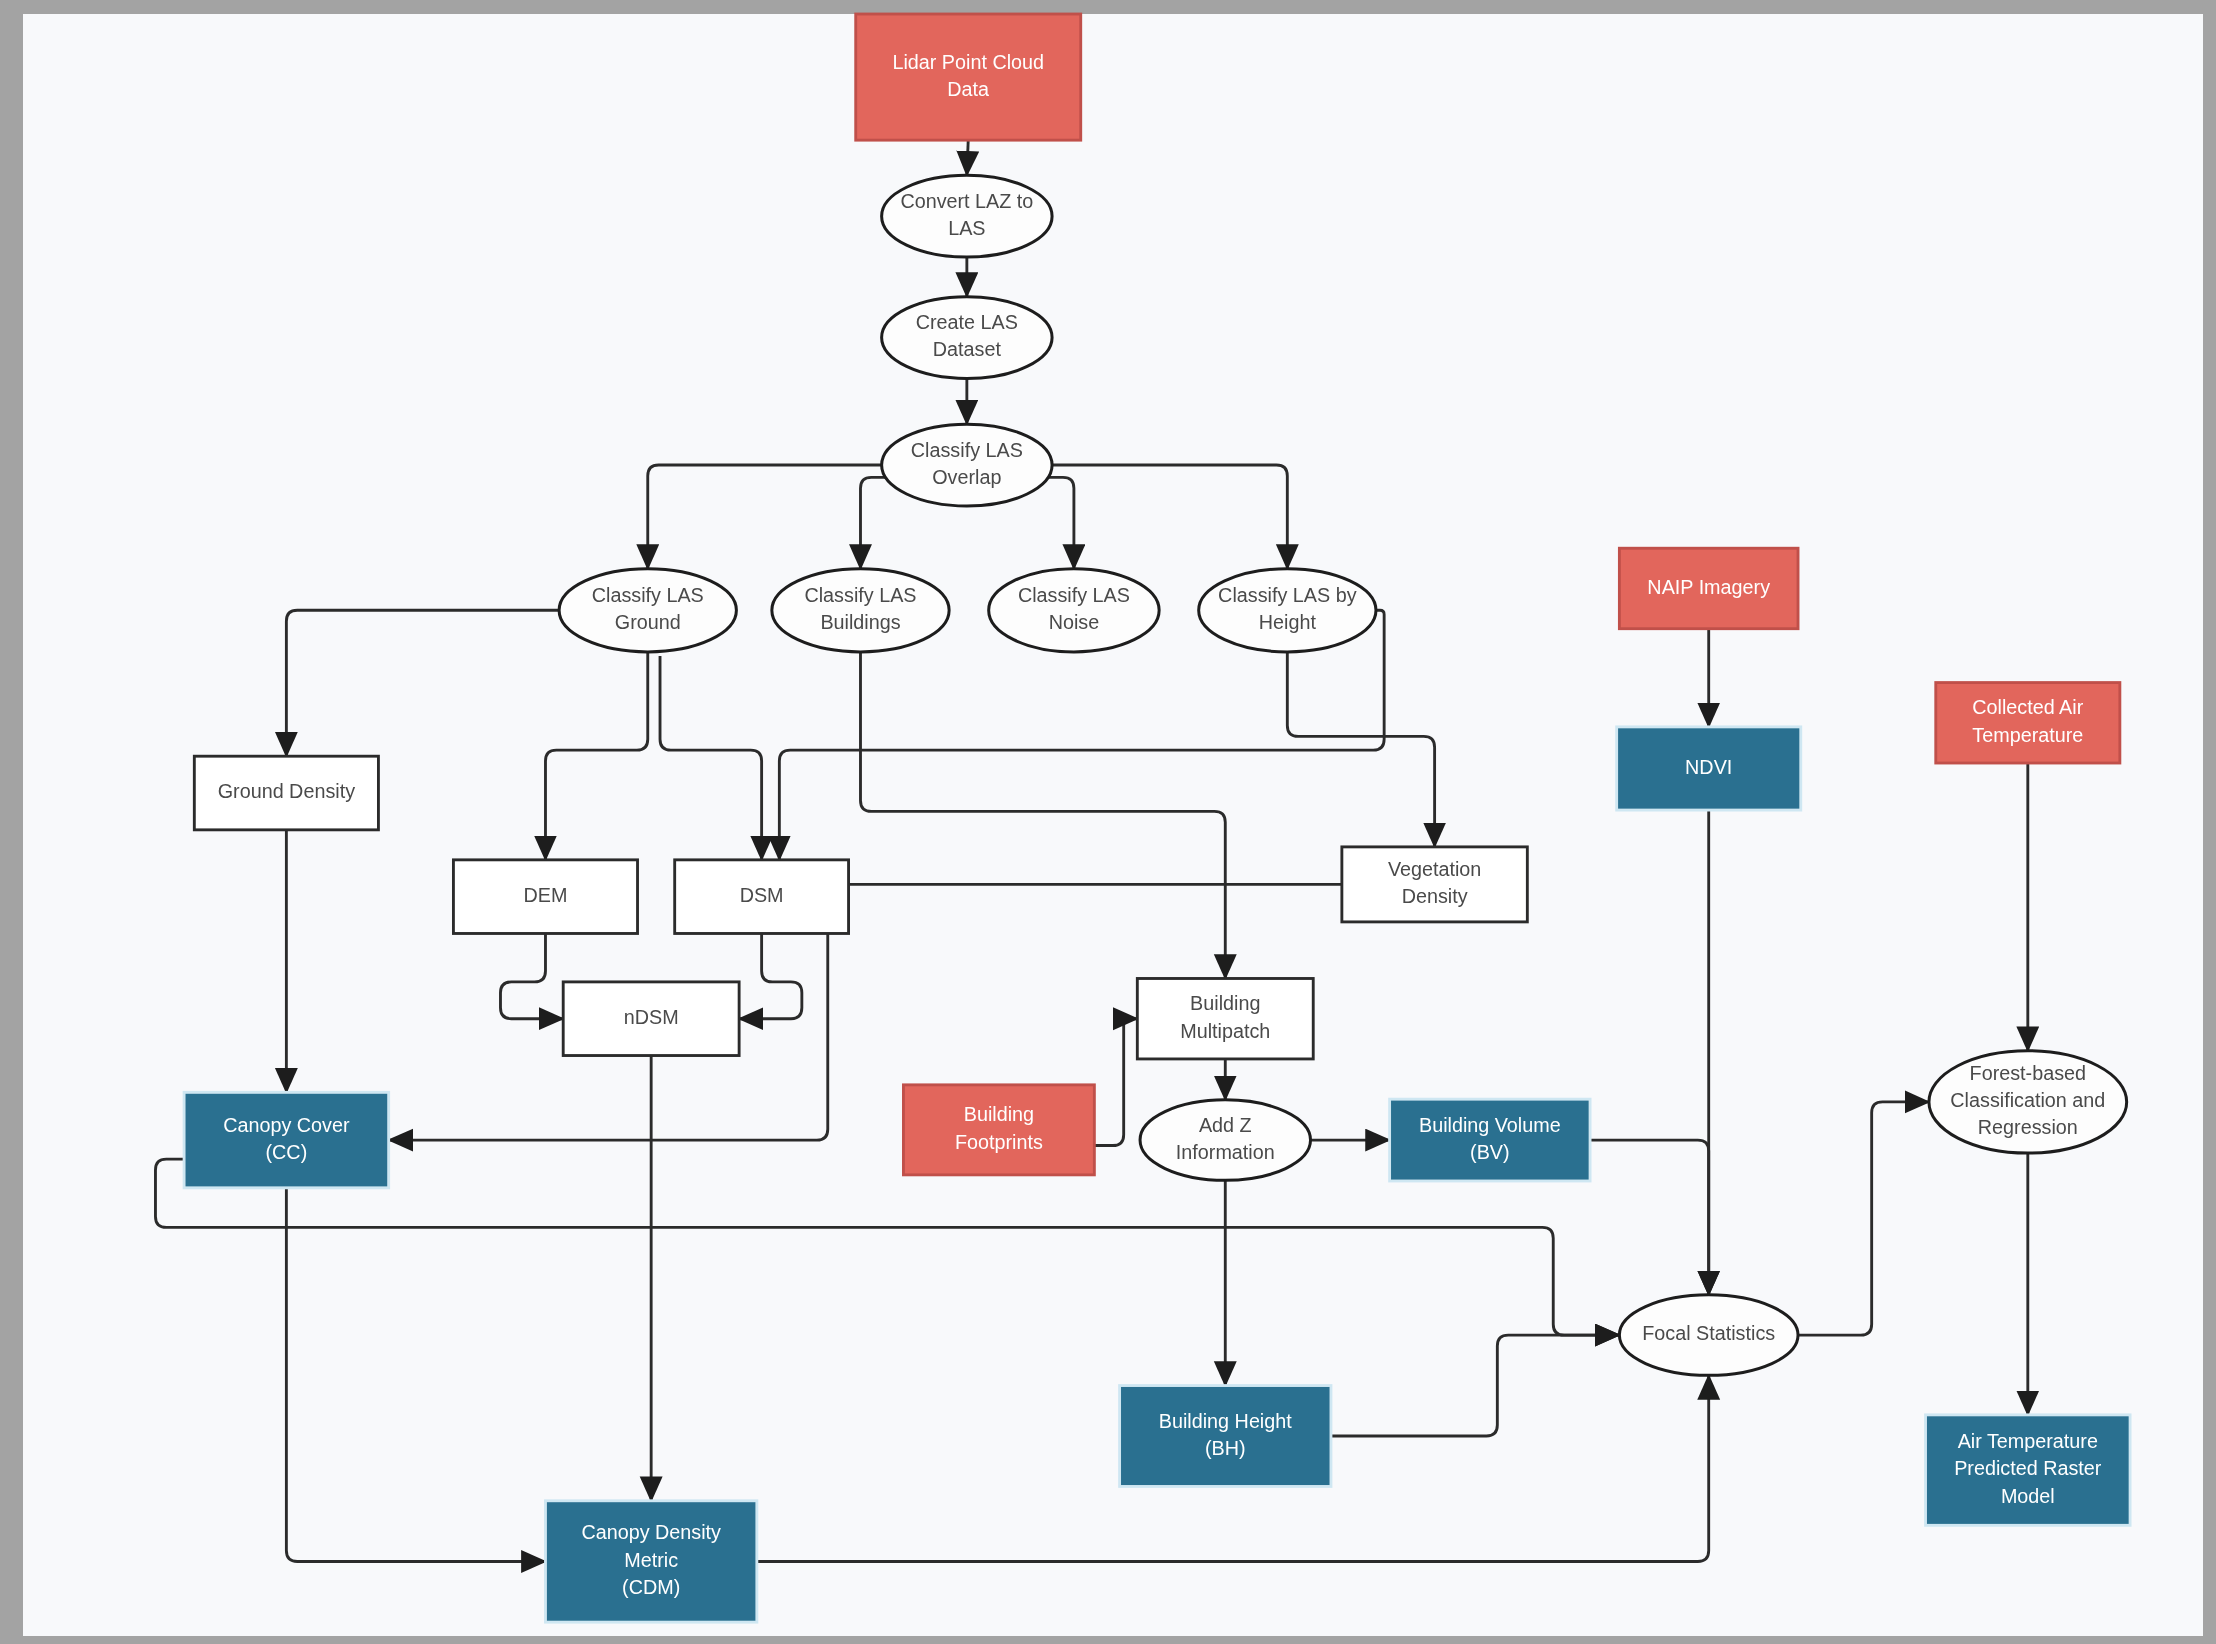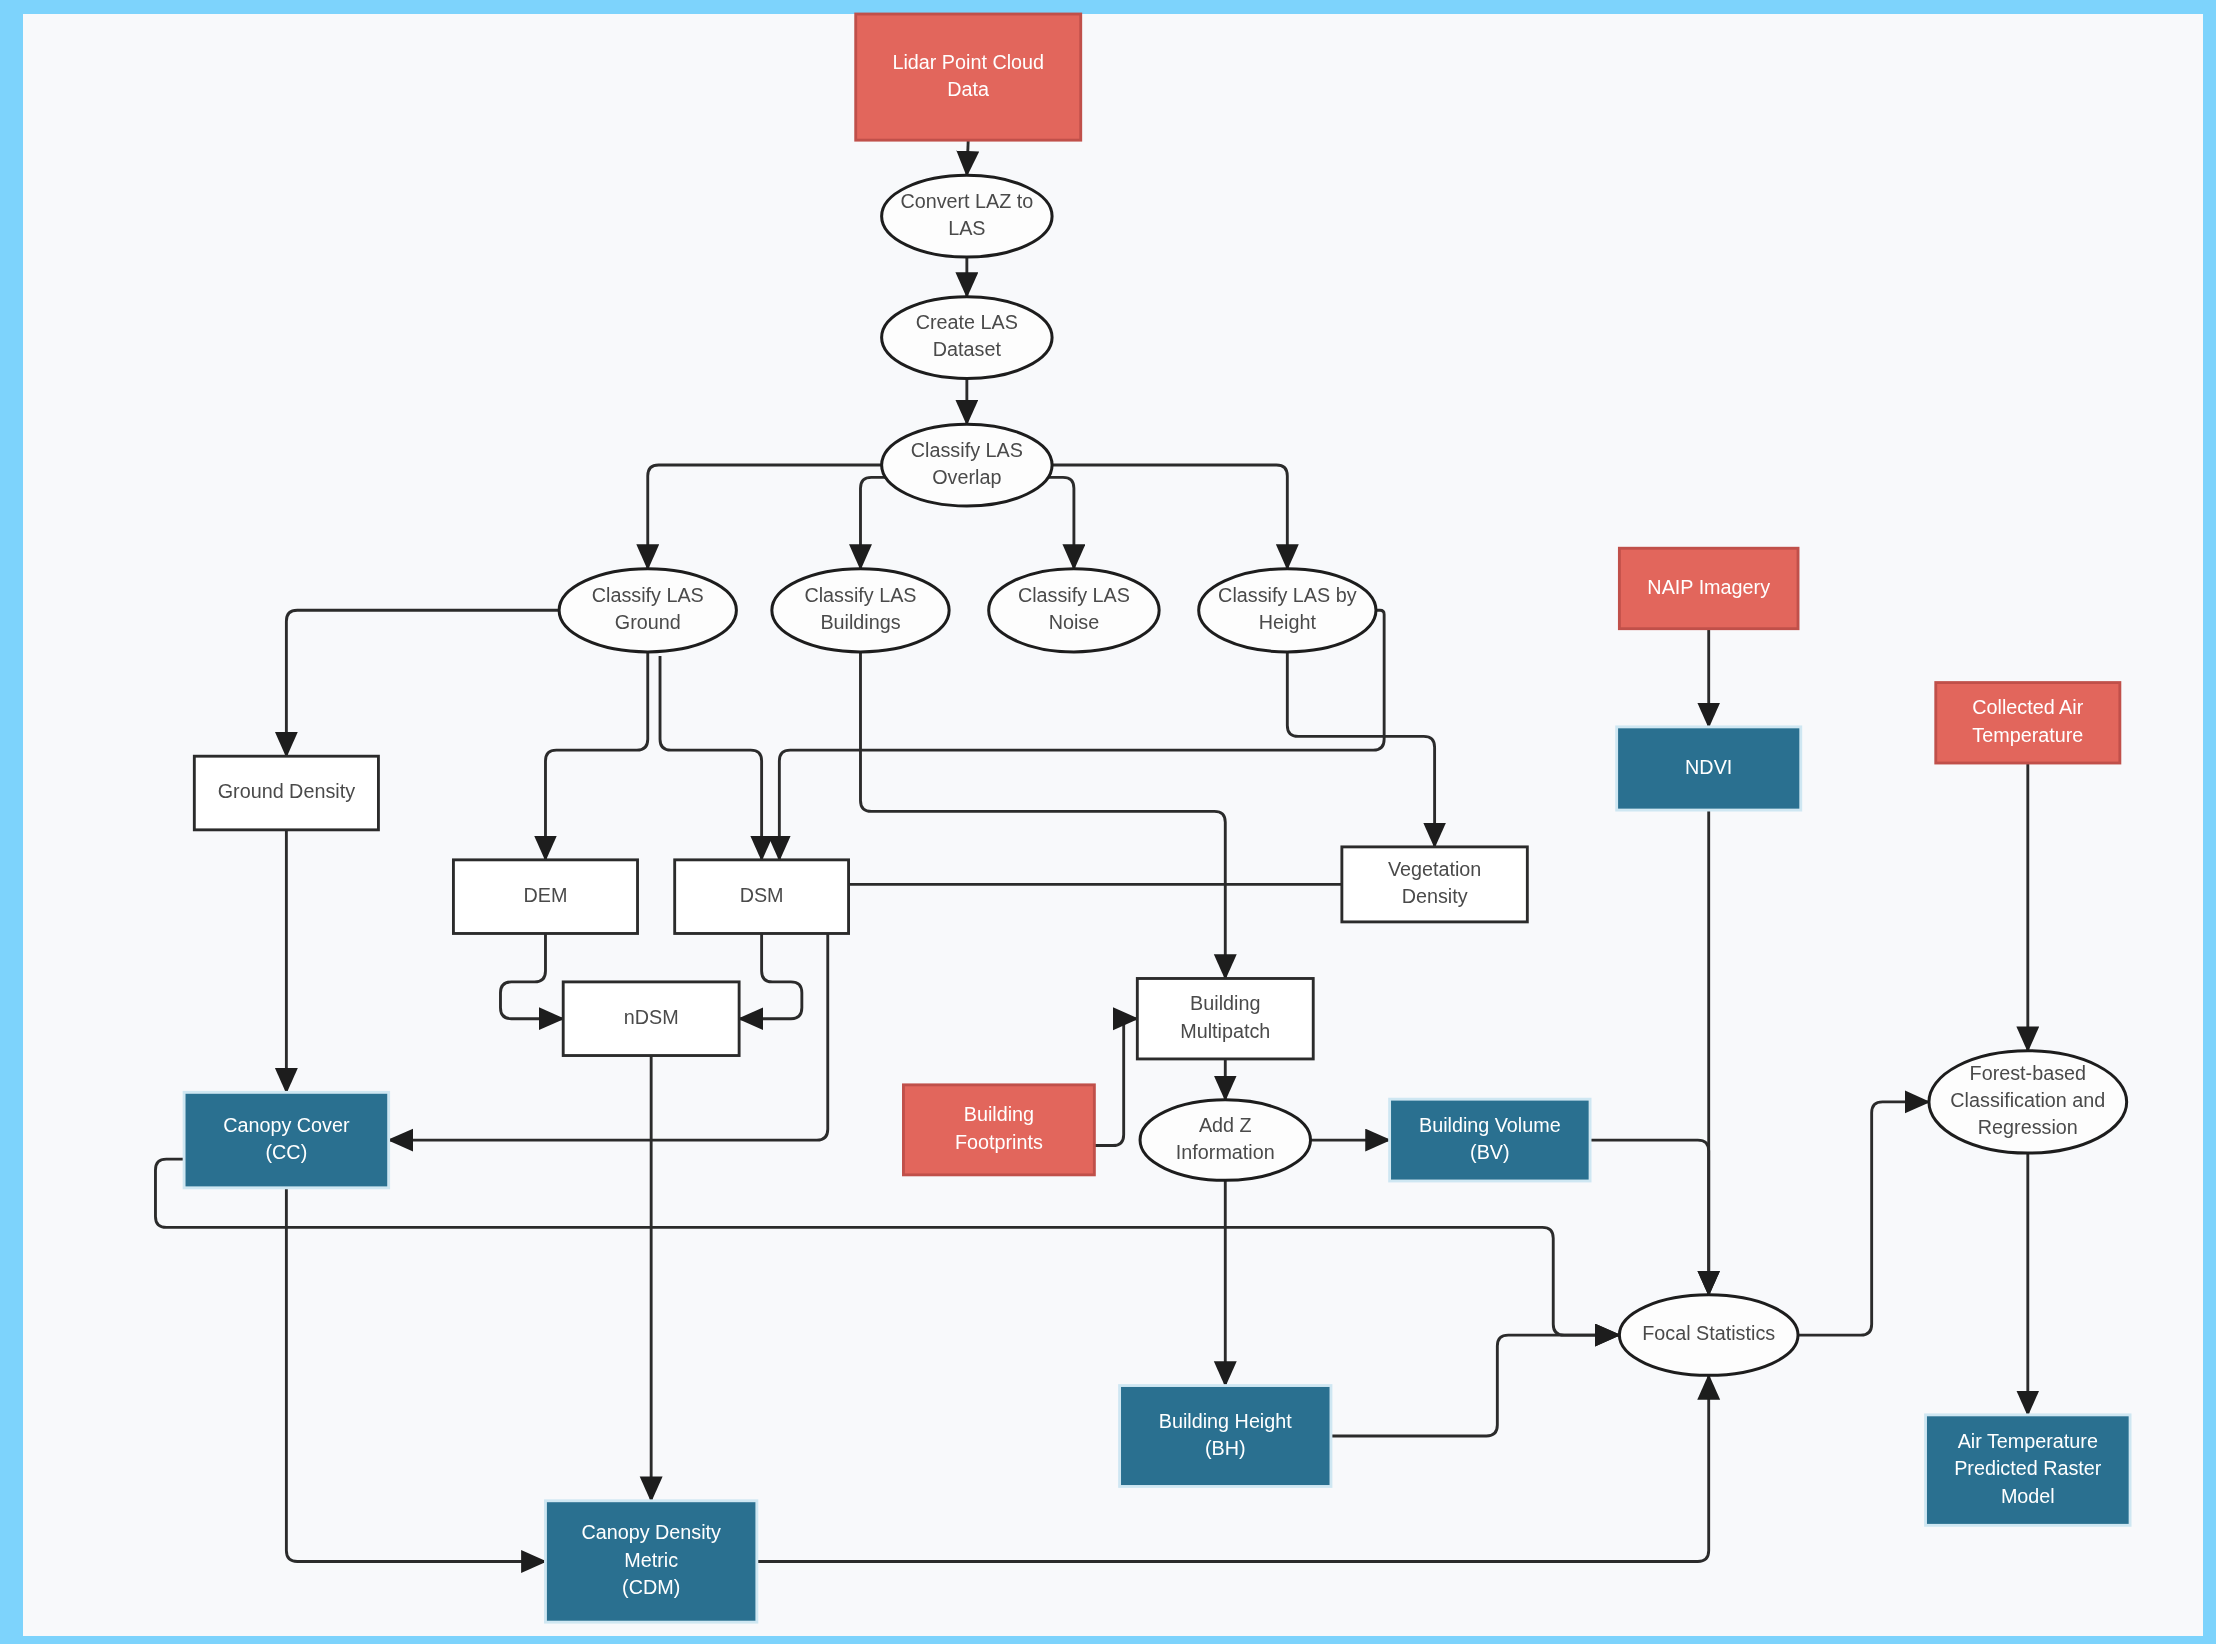--- a/index.html
+++ b/index.html
@@ -11,21 +11,21 @@
     width: 2216px;
     height: 1644px;
     font-family: "Liberation Sans", sans-serif;
     overflow: hidden;
   }
   #canvas {
     position: absolute;
     left: 0; top: 0;
     width: 2216px;
     height: 1644px;
-    background: #7dd3fc;
+    background: #a3a3a3;
   }
   #diagram-bg {
     position: absolute;
     left: 22.5px; top: 14.3px;
     width: 2180px;
     height: 1622px;
     background: #f8f9fb;
   }
   svg#flow {
     position: absolute;

